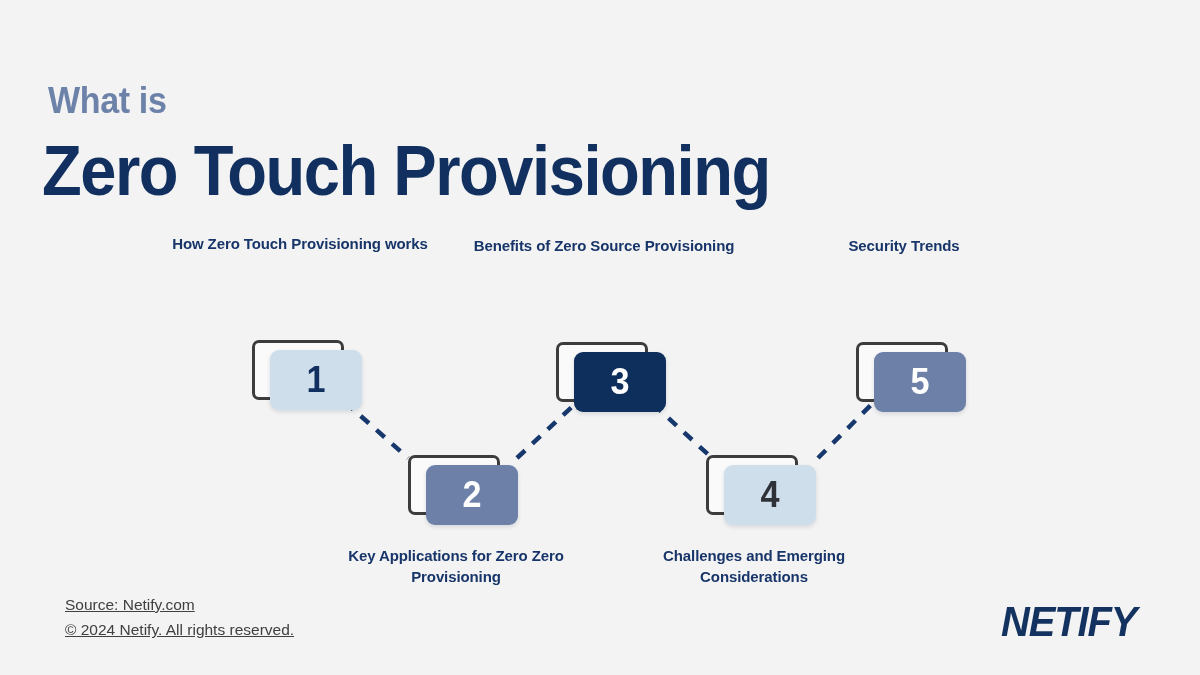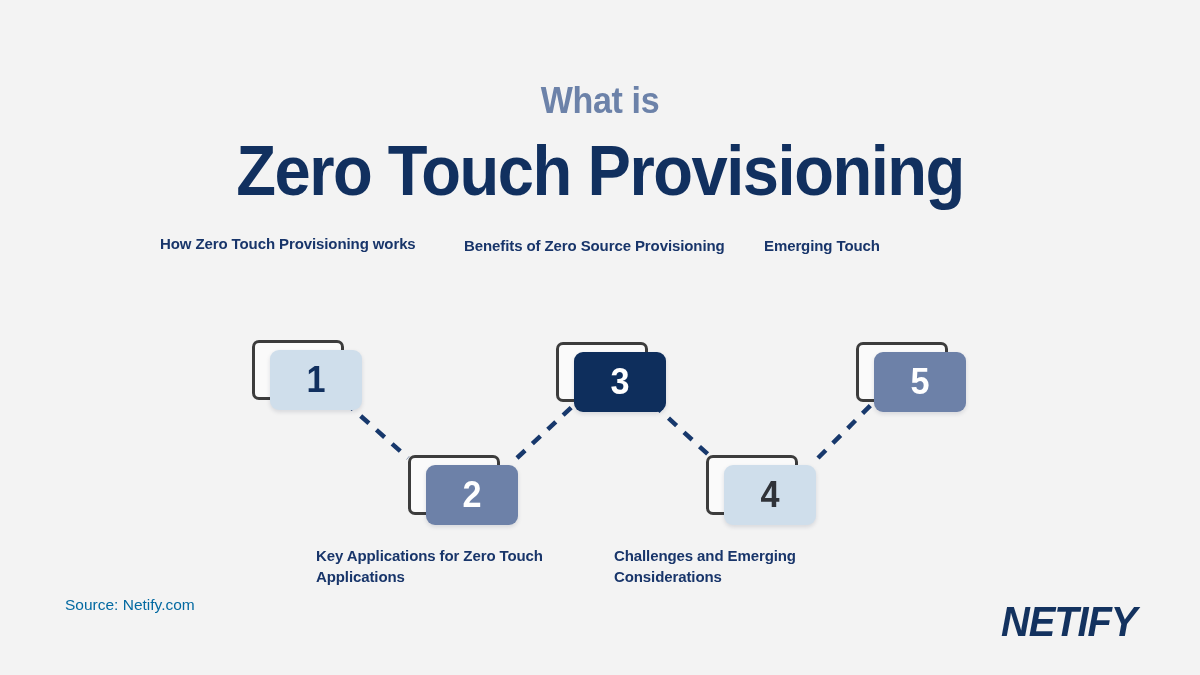--- a/index.html
+++ b/index.html
@@ -5,21 +5,21 @@
   * { margin:0; padding:0; box-sizing:border-box; }
   html, body {
     width:1200px; height:675px;
     background:#f3f3f3;
     font-family:"Liberation Sans", sans-serif;
     overflow:hidden;
   }
   #stage { position:relative; width:1200px; height:675px; background:#f3f3f3; }
 
   
-  .heading { position:absolute; left:0; top:82px; width:1200px; text-align:center; }
+  .heading { position:absolute; left:0; top:82px; width:1200px; text-align:left; }
   .kicker {
     font-size:37px; font-weight:bold; color:#6c82a9;
     letter-spacing:-0.4px; line-height:1.0;
     font-stretch:condensed; transform:scaleX(0.92); transform-origin:center;
   }
   .title {
     margin-top:16px;
     font-size:70px; font-weight:bold; color:#11305f;
     letter-spacing:-1.6px; line-height:1.05;
     font-stretch:condensed; transform:scaleX(0.93); transform-origin:center;
@@ -43,21 +43,21 @@
     display:flex; align-items:center; justify-content:center;
     box-shadow:0 2px 4px rgba(20,30,60,0.13);
   }
   .card-front .num {
     font-size:36px; font-weight:bold; line-height:1;
     font-stretch:condensed; transform:scaleX(0.95);
     letter-spacing:-0.5px;
   }
   
   .step-label {
-    position:absolute; width:280px; 
+    position:absolute; width:280px; text-align:center;
     font-size:15px; font-weight:bold; color:#18356a;
     line-height:1.42; letter-spacing:-0.1px;
   }
   .lbl-above { bottom:86px; left:-92px; }
   .lbl-below { top:90px; left:-92px; }
 
   
   .footer {
     position:absolute; left:65px; top:592px;
     font-size:15.5px; color:#77797c; line-height:1.62;
@@ -92,21 +92,21 @@
     <div class="step-label lbl-above">How Zero Touch Provisioning works</div>
     <div class="card-wrap">
       <div class="card-outline"></div>
       <div class="card-front" style="background: rgb(207, 222, 235);">
         <span class="num" style="color: rgb(17, 48, 95);">1</span>
       </div>
     </div>
   </div>
 
   <div class="step" style="left:408px; top:455px;">
-    <div class="step-label lbl-below">Key Applications for Zero Touch Applications</div>
+    <div class="step-label lbl-below">Key Applications for Zero Zero Provisioning</div>
     <div class="card-wrap">
       <div class="card-outline"></div>
       <div class="card-front" style="background: rgb(109, 129, 168);">
         <span class="num" style="color: rgb(255, 255, 255);">2</span>
       </div>
     </div>
   </div>
 
   <div class="step" style="left:556px; top:342px;">
     <div class="step-label lbl-above">Benefits of Zero Source Provisioning</div>
@@ -122,28 +122,29 @@
     <div class="step-label lbl-below">Challenges and Emerging Considerations</div>
     <div class="card-wrap">
       <div class="card-outline"></div>
       <div class="card-front" style="background: rgb(207, 222, 235);">
         <span class="num" style="color: rgb(47, 50, 56);">4</span>
       </div>
     </div>
   </div>
 
   <div class="step" style="left:856px; top:342px;">
-    <div class="step-label lbl-above">Emerging Touch</div>
+    <div class="step-label lbl-above">Security Trends</div>
     <div class="card-wrap">
       <div class="card-outline"></div>
       <div class="card-front" style="background: rgb(109, 129, 168);">
         <span class="num" style="color: rgb(255, 255, 255);">5</span>
       </div>
     </div>
   </div>
 
-  <div class="footer" style="color: #0369a1;">
+  <div class="footer" style="color: #404040; text-decoration: underline;">
     <div>Source: Netify.com</div>
+    <div>© 2024 Netify. All rights reserved.</div>
   </div>
 
   <div class="logo" style="color: rgb(19, 50, 95);">NETIFY</div>
 
 </div>
 
 </body></html>

